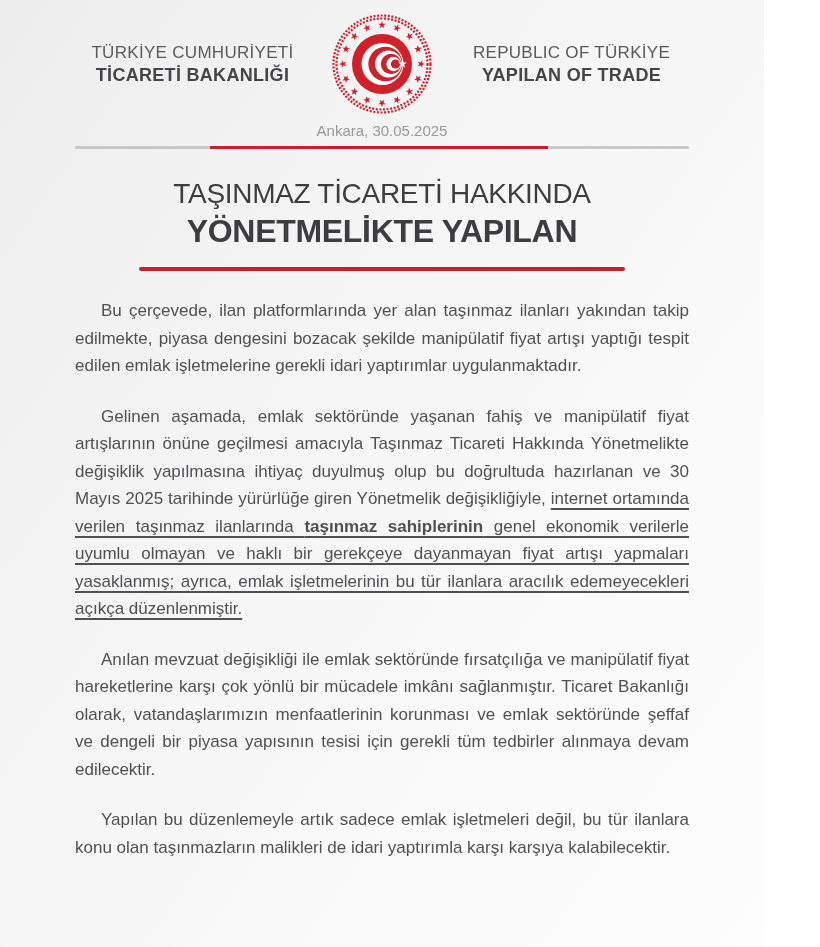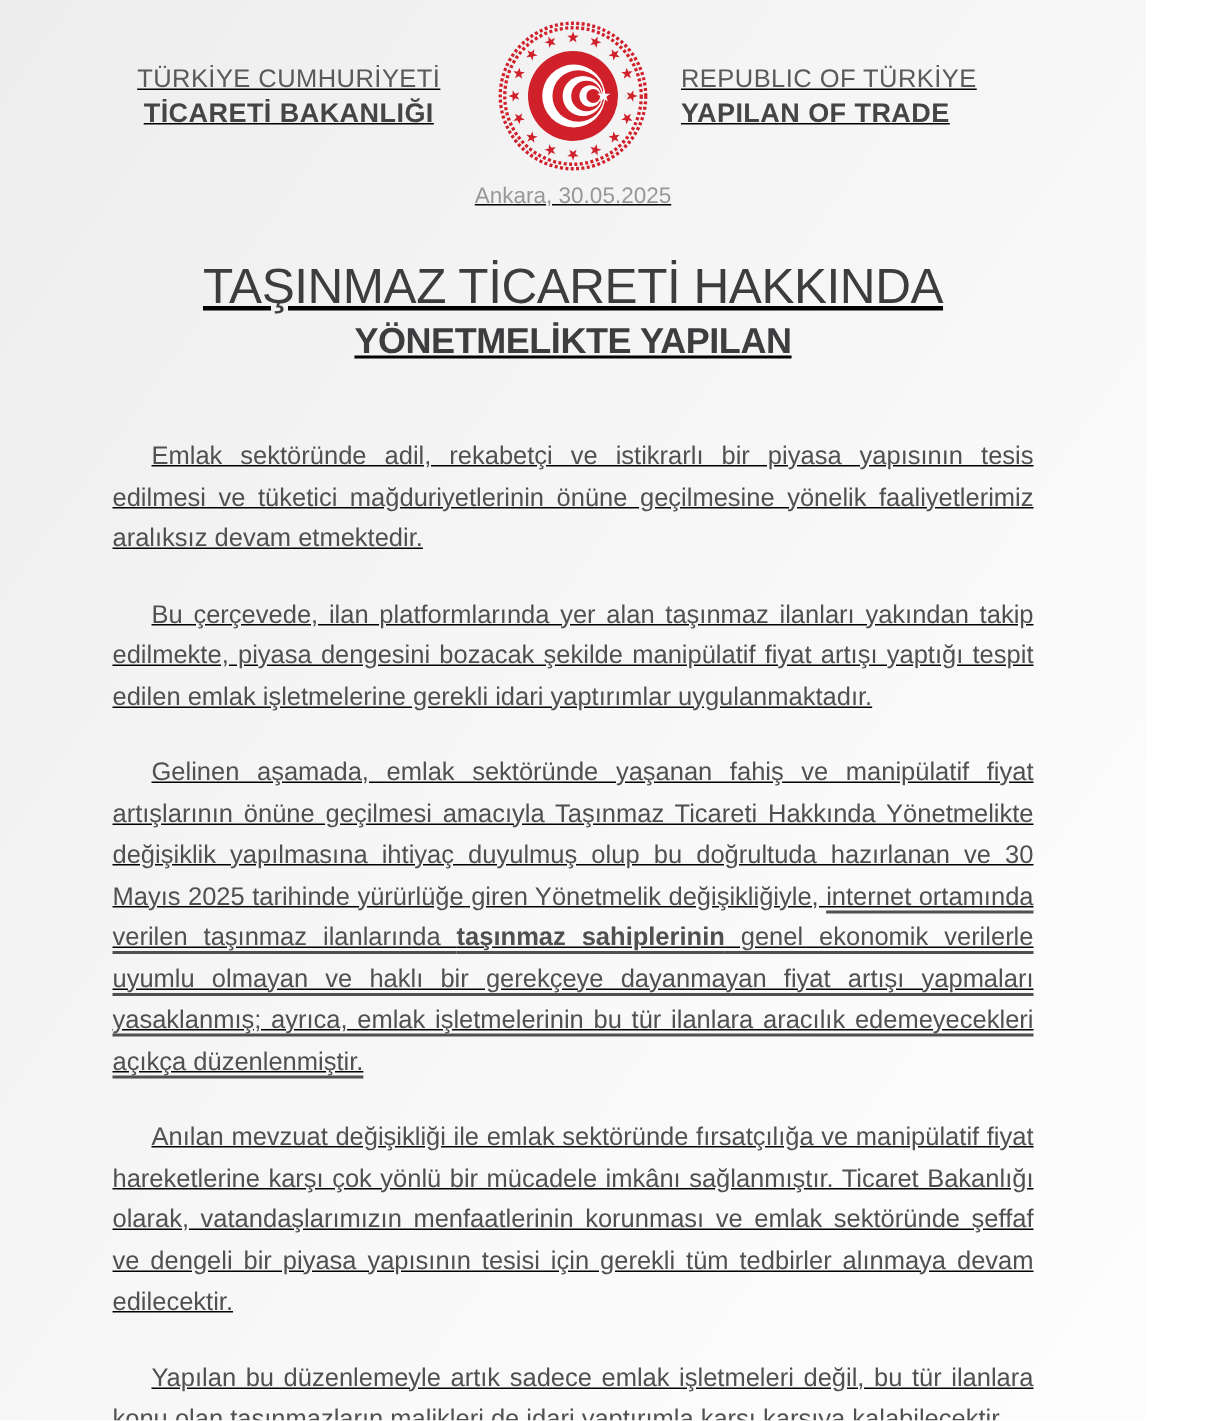--- a/index.html
+++ b/index.html
@@ -7,43 +7,42 @@
   body {
     font-family:"Liberation Sans","DejaVu Sans",sans-serif;
     background:#fff;
   }
   .page {
     width:764px; height:947px;
     background:linear-gradient(125deg,#ededee 0%,#f4f4f5 35%,#fafafb 70%,#fdfdfe 100%);
     padding:0 75px;
     display:flex; flex-direction:column;
     overflow:hidden;
-    text-decoration:underline;
   }
   
   .header {
     margin-top:12px;
     display:grid; grid-template-columns:1fr 120px 1fr;
     align-items:center;
   }
   .org-left  { text-align:center; padding-right:12px; }
-  .org-right { padding-left:12px; }
+  .org-right { text-align:center; padding-left:12px; }
   .org-line1 { font-size:17px; letter-spacing:.3px; color:#5a5a5c; font-weight:400; }
   .org-line2 { font-size:18px; letter-spacing:.3px; color:#454547; font-weight:700; margin-top:2px; }
   .logo-wrap { display:flex; justify-content:center; align-items:center; }
   
   .dateline { margin-top:6px; font-size:15px; color:#98989b;text-align:center; }
   .rule1 {
     margin-top:7px; height:3px; border-radius:2px;
     background:linear-gradient(to right,#c7c7c9 0 22%,#c6202b 22% 77%,#c7c7c9 77% 100%);
   }
   
   .title { margin-top:26px; text-align:center; color:#3d3d3f; }
-  .title-light { font-size:33px; font-weight:400; letter-spacing:-0.3px; line-height:37px; }
-  .title-bold  { font-size:24px; font-weight:700; letter-spacing:-0.3px; line-height:38px; }
+  .title-light { font-size:28px; font-weight:400; letter-spacing:-0.3px; line-height:37px; }
+  .title-bold  { font-size:32px; font-weight:700; letter-spacing:-0.3px; line-height:38px; }
   .title-rule  { width:486px; height:4px; background:#c6202b; border-radius:2px; margin:17px auto 0; }
   
   .body-text { margin-top:26px; }
   .body-text p {
     font-size:17px; line-height:27.5px; color:#505052;
     text-align:justify; text-indent:26px; margin-bottom:23px;
   }
   .u { text-decoration:underline; text-underline-offset:4px; text-decoration-thickness:1.5px; }
   strong.u { font-weight:700; }
 </style>
@@ -108,21 +107,20 @@
   <div class="dateline">Ankara, 30.05.2025</div>
   <div class="rule1"></div>
 
   <div class="title">
     <div class="title-light">TAŞINMAZ TİCARETİ HAKKINDA</div>
     <div class="title-bold">YÖNETMELİKTE YAPILAN</div>
   </div>
   <div class="title-rule"></div>
 
   <div class="body-text">
-    <p>Emlak sektöründe adil, rekabetçi ve istikrarlı bir piyasa yapısının tesis edilmesi ve tüketici mağduriyetlerinin önüne geçilmesine yönelik faaliyetlerimiz aralıksız devam etmektedir.</p>
     <p>Bu çerçevede, ilan platformlarında yer alan taşınmaz ilanları yakından takip edilmekte, piyasa dengesini bozacak şekilde manipülatif fiyat artışı yaptığı tespit edilen emlak işletmelerine gerekli idari yaptırımlar uygulanmaktadır.</p>
     <p><span>Gelinen aşamada, emlak sektöründe yaşanan fahiş ve manipülatif fiyat artışlarının önüne geçilmesi amacıyla Taşınmaz Ticareti Hakkında Yönetmelikte değişiklik yapılmasına ihtiyaç duyulmuş olup bu doğrultuda hazırlanan ve 30 Mayıs 2025 tarihinde yürürlüğe giren Yönetmelik değişikliğiyle, </span><span class="u">internet ortamında verilen taşınmaz ilanlarında </span><strong class="u">taşınmaz sahiplerinin</strong><span class="u"> genel ekonomik verilerle uyumlu olmayan ve haklı bir gerekçeye dayanmayan fiyat artışı yapmaları yasaklanmış; ayrıca, emlak işletmelerinin bu tür ilanlara aracılık edemeyecekleri açıkça düzenlenmiştir.</span></p>
     <p>Anılan mevzuat değişikliği ile emlak sektöründe fırsatçılığa ve manipülatif fiyat hareketlerine karşı çok yönlü bir mücadele imkânı sağlanmıştır. Ticaret Bakanlığı olarak, vatandaşlarımızın menfaatlerinin korunması ve emlak sektöründe şeffaf ve dengeli bir piyasa yapısının tesisi için gerekli tüm tedbirler alınmaya devam edilecektir.</p>
     <p>Yapılan bu düzenlemeyle artık sadece emlak işletmeleri değil, bu tür ilanlara konu olan taşınmazların malikleri de idari yaptırımla karşı karşıya kalabilecektir.</p>
 
   </div>
 
 </div>
 
 </body></html>

